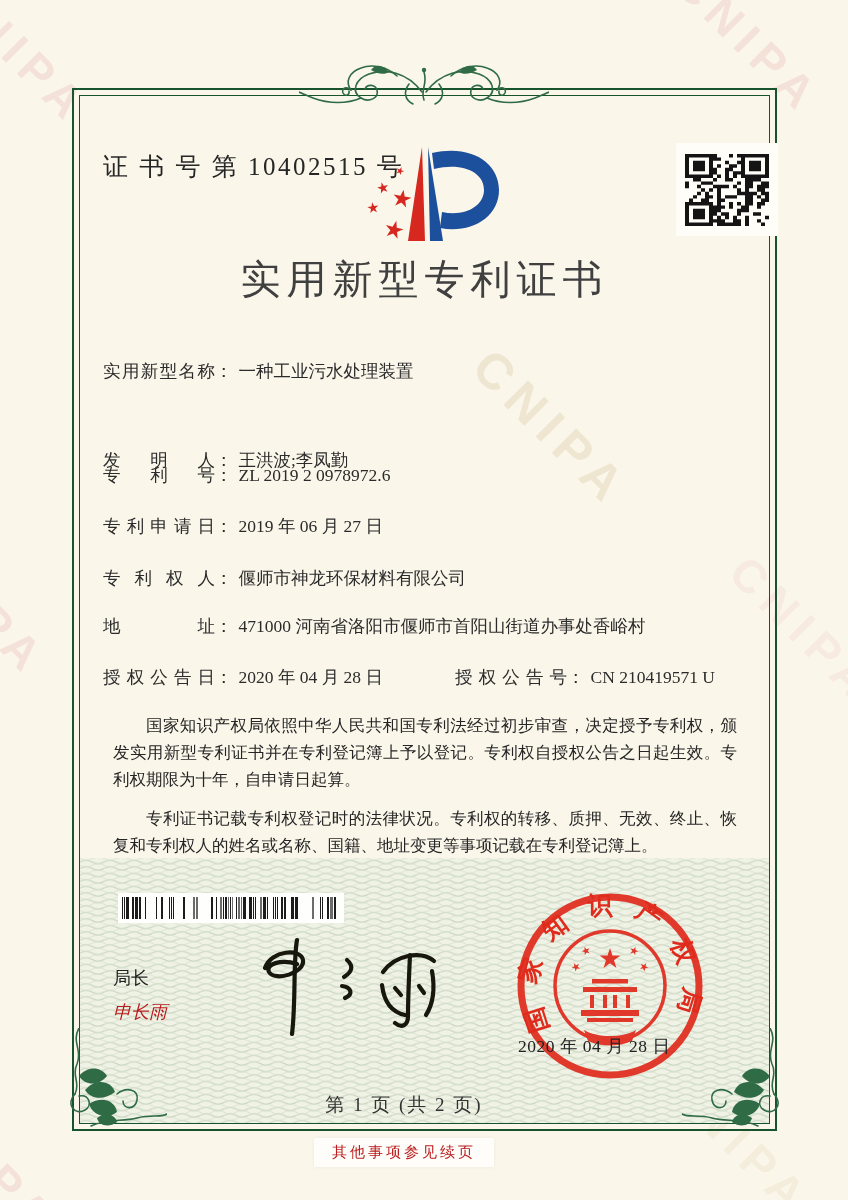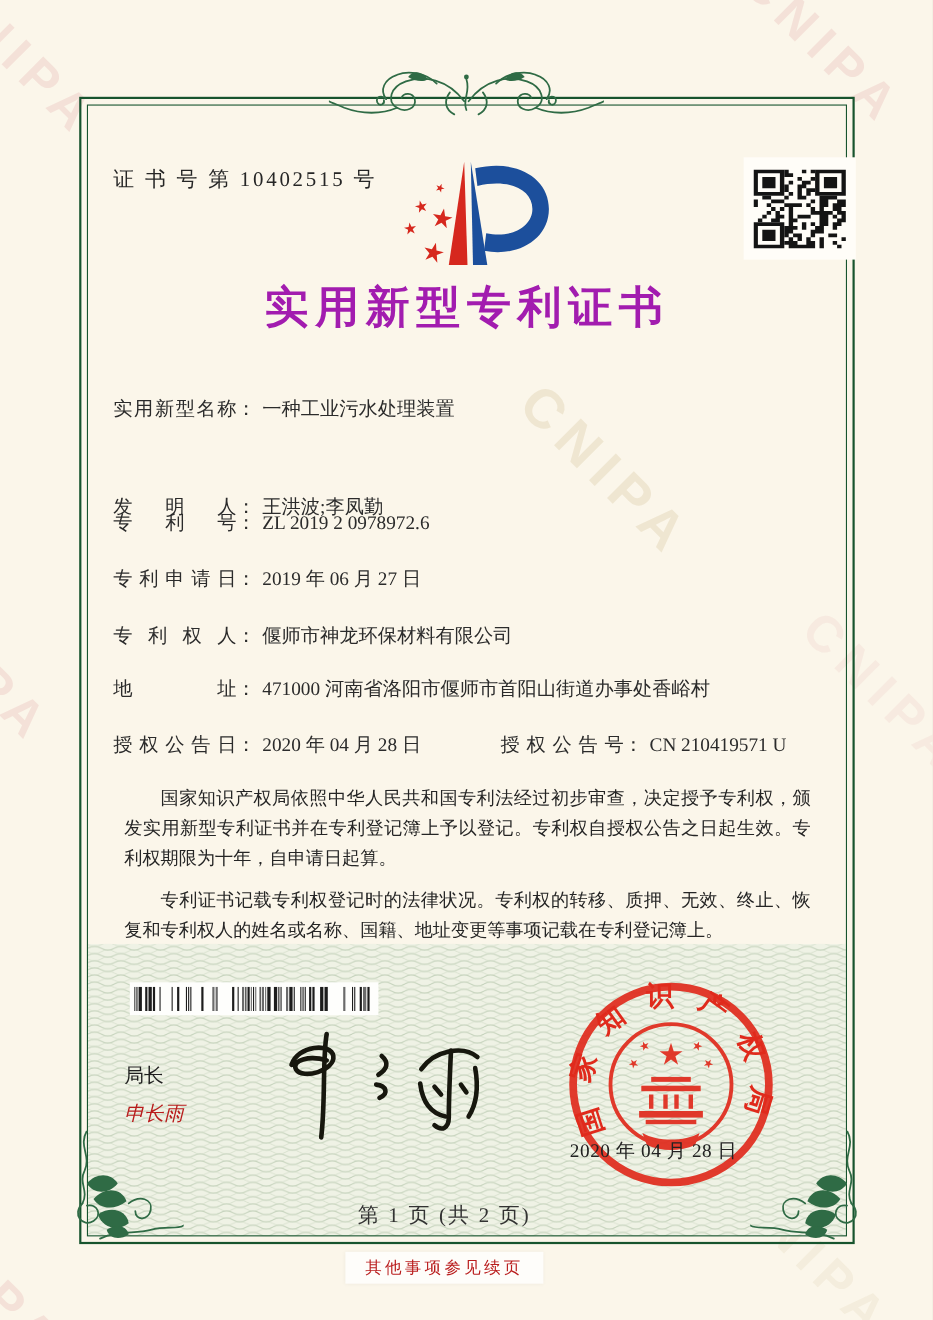--- a/index.html
+++ b/index.html
@@ -16,26 +16,26 @@
   .wm.tan{color:#efe6d1;}
   .wm.faint{opacity:.55;}
   
   .frame-outer{position:absolute;left:72px;top:88px;width:705px;height:1043px;
                border:2.5px solid var(--frame-green);box-sizing:border-box;}
   .frame-inner{position:absolute;left:79px;top:95px;width:691px;height:1029px;
                border:1px solid var(--frame-green);box-sizing:border-box;}
   .orn{position:absolute;}
   .guilloche{position:absolute;left:80px;top:858px;}
   
-  .cert-no{position:absolute;left:103px;top:150px;font-size:19px;letter-spacing:2.5px;color:#262626;}
+  .cert-no{position:absolute;left:103px;top:150px;font-size:25px;letter-spacing:2.5px;color:#262626;}
   .logo{position:absolute;left:352px;top:141px;}
   .qr-box{position:absolute;left:676px;top:143px;width:102px;height:93px;background:#fffdf8;
           display:flex;align-items:center;justify-content:center;}
   .title{position:absolute;left:72px;top:252px;width:705px;text-align:center;
-         font-size:40px;font-weight:bold;letter-spacing:6px;color:#a21caf;}
+         font-size:40px;font-weight:normal;letter-spacing:6px;color:#404040;}
   
   .row{position:absolute;left:103px;width:660px;font-size:17.5px;white-space:nowrap;}
   .lbl{display:inline-block;width:112px;text-align:justify;text-align-last:justify;vertical-align:bottom;}
   .val{margin-left:6px;}
   .pair2{position:absolute;left:352px;top:0;}
   
   .paras{position:absolute;left:101px;top:700px;width:648px;font-size:16.5px;
          line-height:27px;text-align:justify;color:#252525;}
   .paras p{margin:12px;text-indent:2em;}
   

